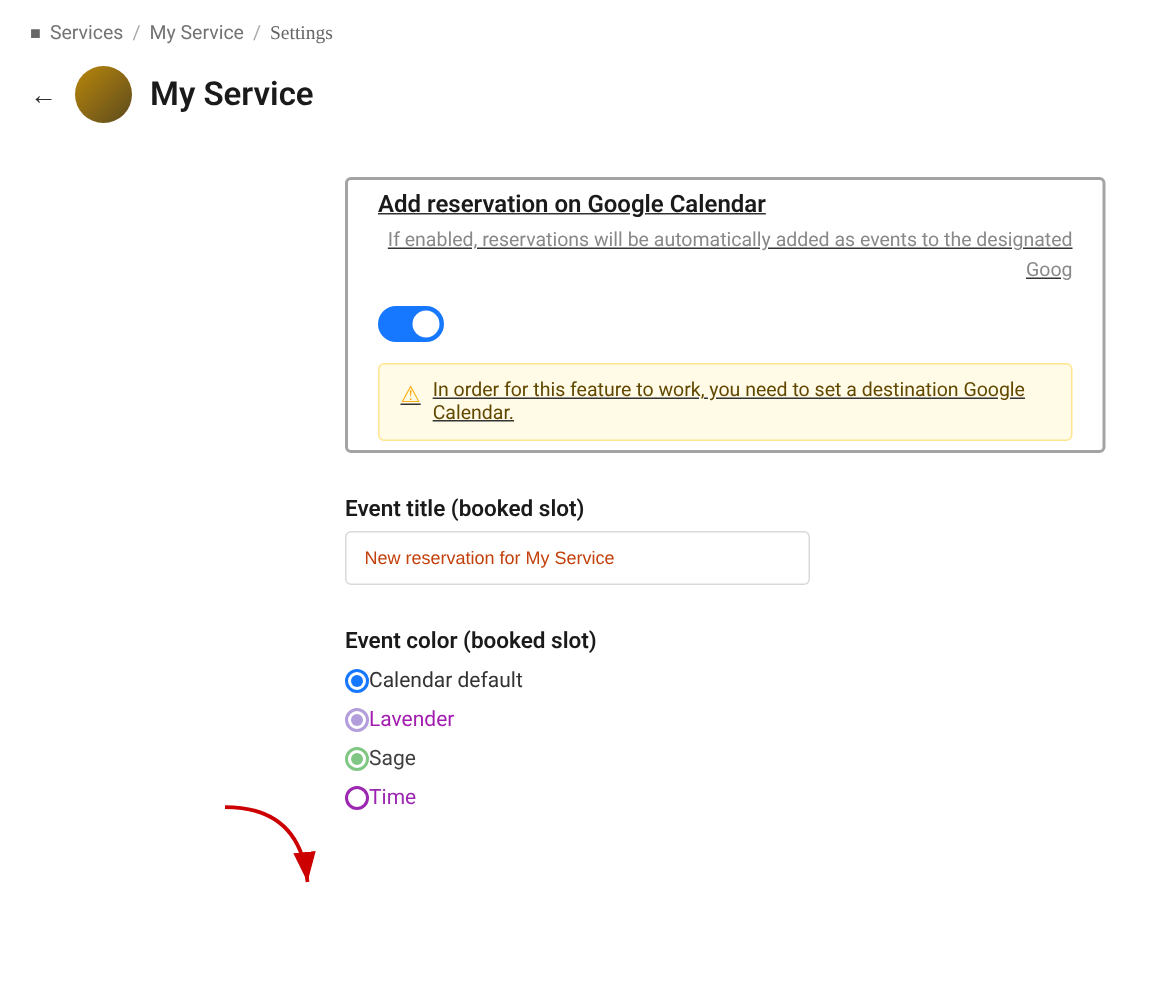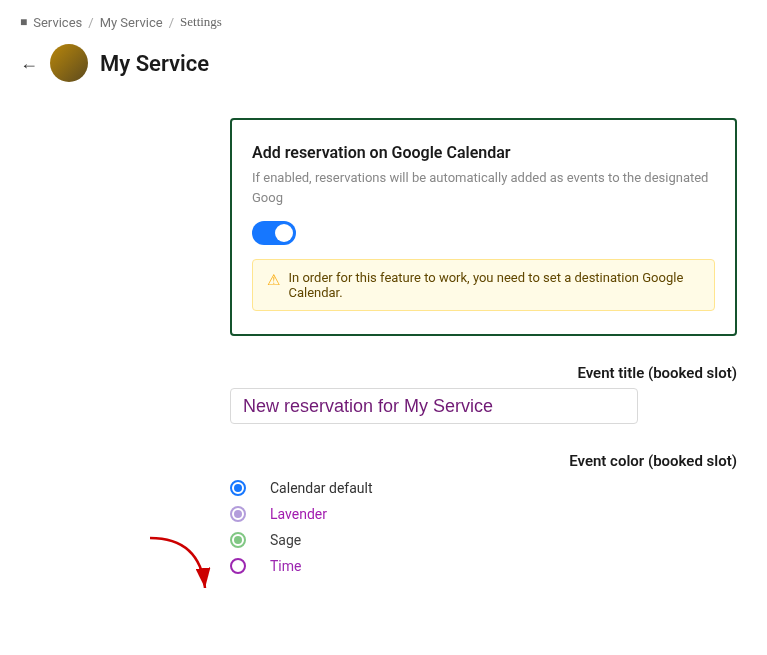--- a/index.html
+++ b/index.html
@@ -16,40 +16,40 @@
     .page-title { font-size: 22px; font-weight: 600; color: #1a1a1a; }
 
     .layout { display: flex; height: calc(655px - 90px); }
 
     .sidebar { width: 200px; border-right: 1px solid #e8e8e8; padding: 8px 0; flex-shrink: 0; }
     .sidebar-item { padding: 9px 20px; cursor: pointer; font-size: 14px; color: #333; transition: background 0.15s; white-space: nowrap; }
     .sidebar-item.active { color: #1677ff; border-right: 3px solid #1677ff; background: #f0f7ff; font-weight: 500; }
 
     .main-content { flex: 1; overflow-y: auto; padding: 20px 30px; }
 
-    .section-card { border: 2px solid #14532d; border-radius: 4px; padding: 23px 20px; margin-bottom: 28px; }
+    .section-card { border: 2px solid #a3a3a3; border-radius: 4px; padding: 6px 20px; margin-bottom: 28px; text-decoration: underline; }
     .section-title { font-size: 16px; font-weight: 600; color: #1a1a1a; margin-bottom: 6px; }
-    .section-desc { font-size: 13px; color: #888; margin-bottom: 14px; line-height: 1.5; }
+    .section-desc { font-size: 13px; color: #888; margin-bottom: 14px; line-height: 1.5; text-align: right; }
 
     .toggle-container { margin-bottom: 14px; }
     .toggle { position: relative; display: inline-block; width: 44px; height: 24px; }
     .toggle input { opacity: 0; width: 0; height: 0; }
     .toggle-slider { position: absolute; cursor: pointer; top: 0; left: 0; right: 0; bottom: 0; background-color: #1677ff; border-radius: 24px; transition: 0.3s; }
     .toggle-slider:before { position: absolute; content: ""; height: 18px; width: 18px; left: 3px; bottom: 3px; background-color: white; border-radius: 50%; transition: 0.3s; transform: translateX(20px); }
 
     .warning-box { background: #fffbe6; border: 1px solid #ffe58f; border-radius: 4px; padding: 10px 14px; display: flex; align-items: flex-start; gap: 8px; font-size: 13px; color: #614700; }
     .warning-icon { color: #faad14; font-size: 15px; flex-shrink: 0; margin-top: 1px; }
 
     .field-section { margin-bottom: 28px; }
-    .field-label { font-size: 15px; font-weight: 600; color: #1a1a1a; margin-bottom: 6px; text-align: right; }
+    .field-label { font-size: 15px; font-weight: 600; color: #1a1a1a; margin-bottom: 6px; }
     .field-hint { font-size: 13px; color: #888; margin-bottom: 10px; }
-    .text-input { width: 408px; height: 36px; border: 1px solid #d9d9d9; border-radius: 4px; padding: 0 12px; font-size: 18px; color: #701a75; outline: none; }
+    .text-input { width: 310px; height: 36px; border: 1px solid #d9d9d9; border-radius: 4px; padding: 0 12px; font-size: 12px; color: #c2410c; outline: none; }
 
     .color-options { display: flex; flex-direction: column; gap: 10px; margin-top: 10px; }
-    .radio-option { display: flex; align-items: center; gap: 24px; cursor: pointer; font-size: 14px; }
+    .radio-option { display: flex; align-items: center; gap: 0; cursor: pointer; font-size: 14px; }
     .radio-circle { width: 16px; height: 16px; border-radius: 50%; border: 2px solid #d9d9d9; display: flex; align-items: center; justify-content: center; flex-shrink: 0; }
     .radio-circle.selected { border-color: #1677ff; }
     .radio-circle.selected::after { content: ''; width: 8px; height: 8px; border-radius: 50%; background: #1677ff; }
     .radio-circle.lavender { border-color: #b39ddb; }
     .radio-circle.lavender::after { content: ''; width: 8px; height: 8px; border-radius: 50%; background: #b39ddb; }
     .radio-circle.sage { border-color: #81c784; }
     .radio-circle.sage::after { content: ''; width: 8px; height: 8px; border-radius: 50%; background: #81c784; }
     .radio-circle.grape { border-color: #9c27b0; }
 
     .radio-label-default { color: #333; }

